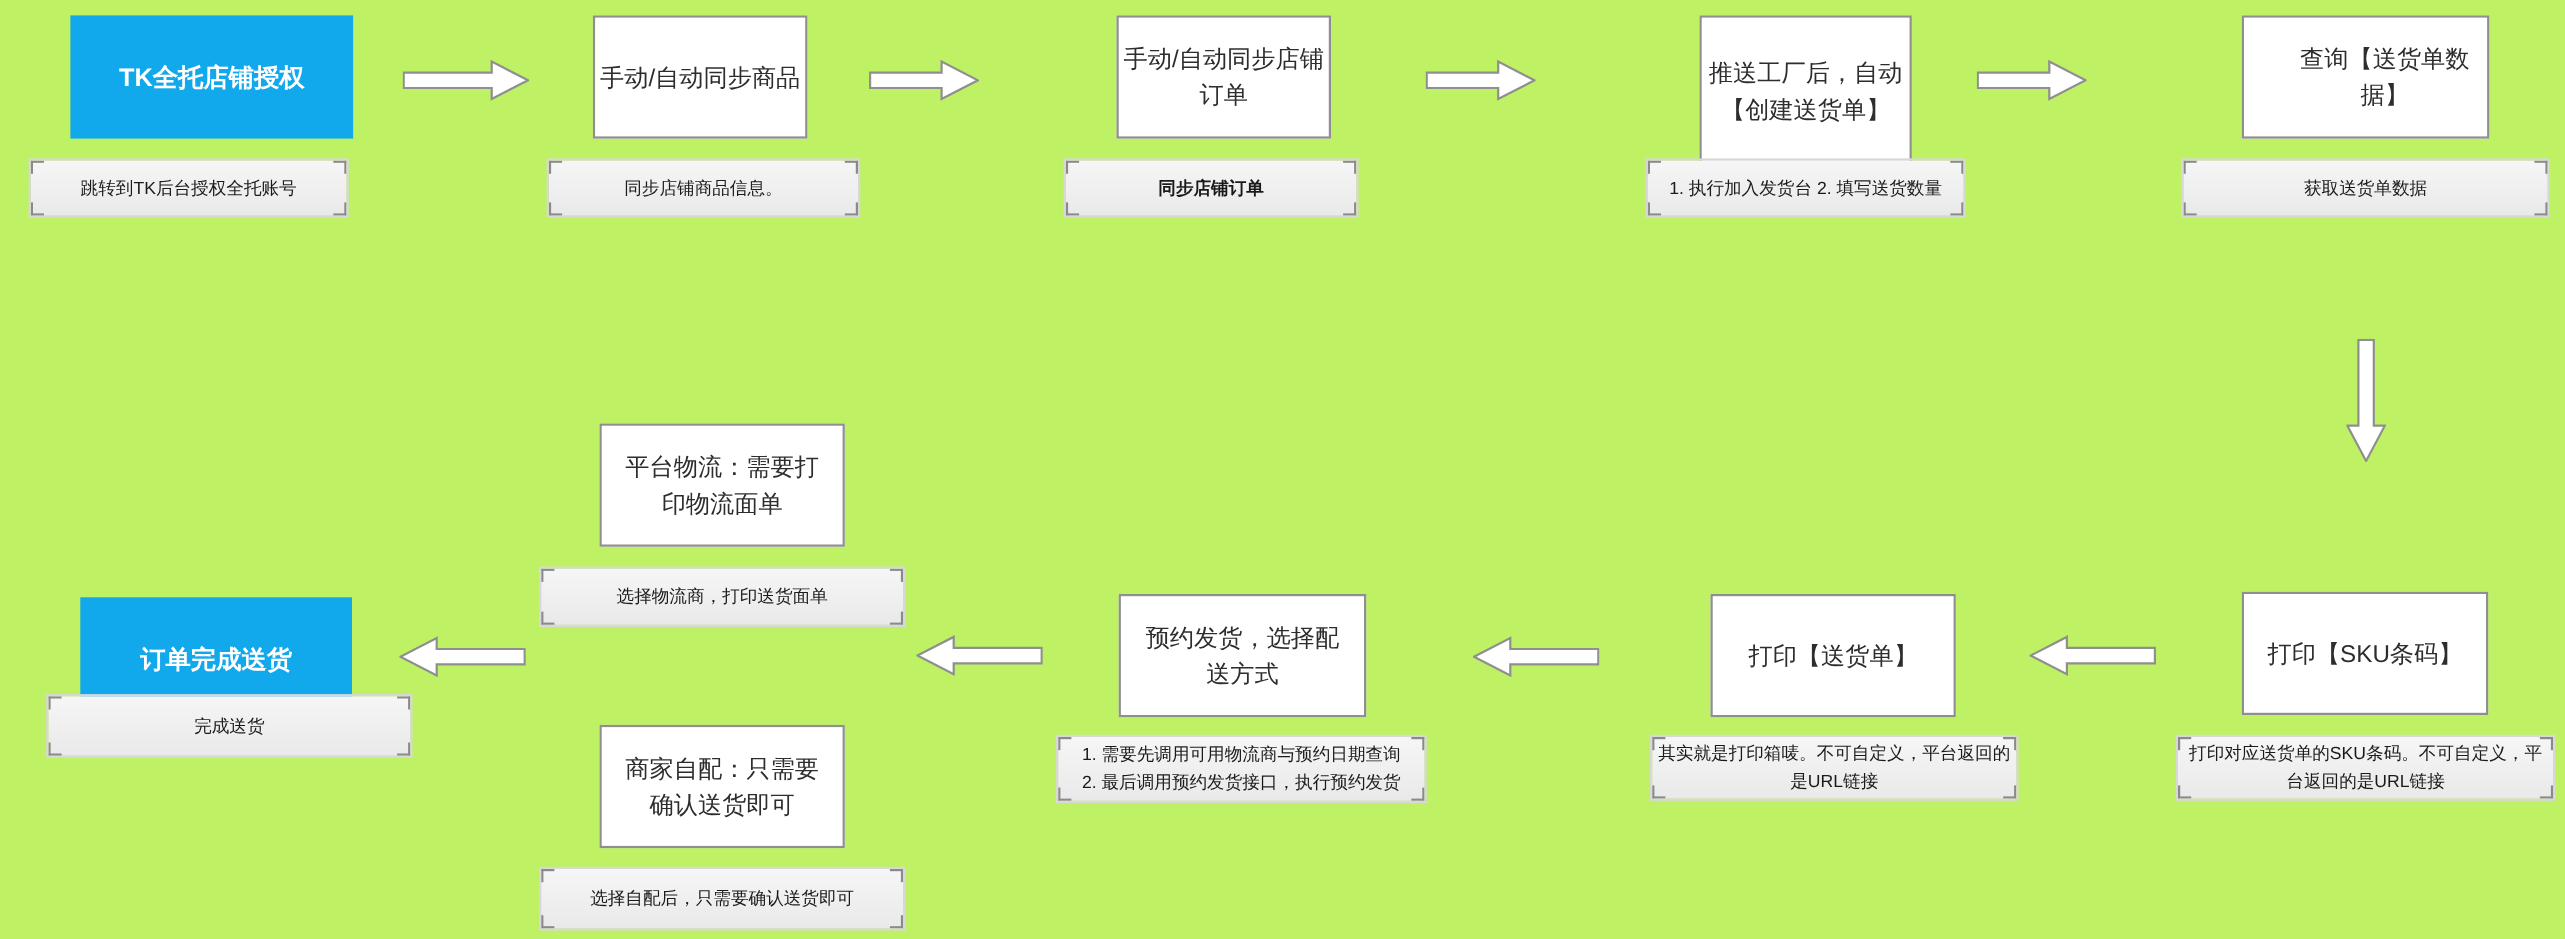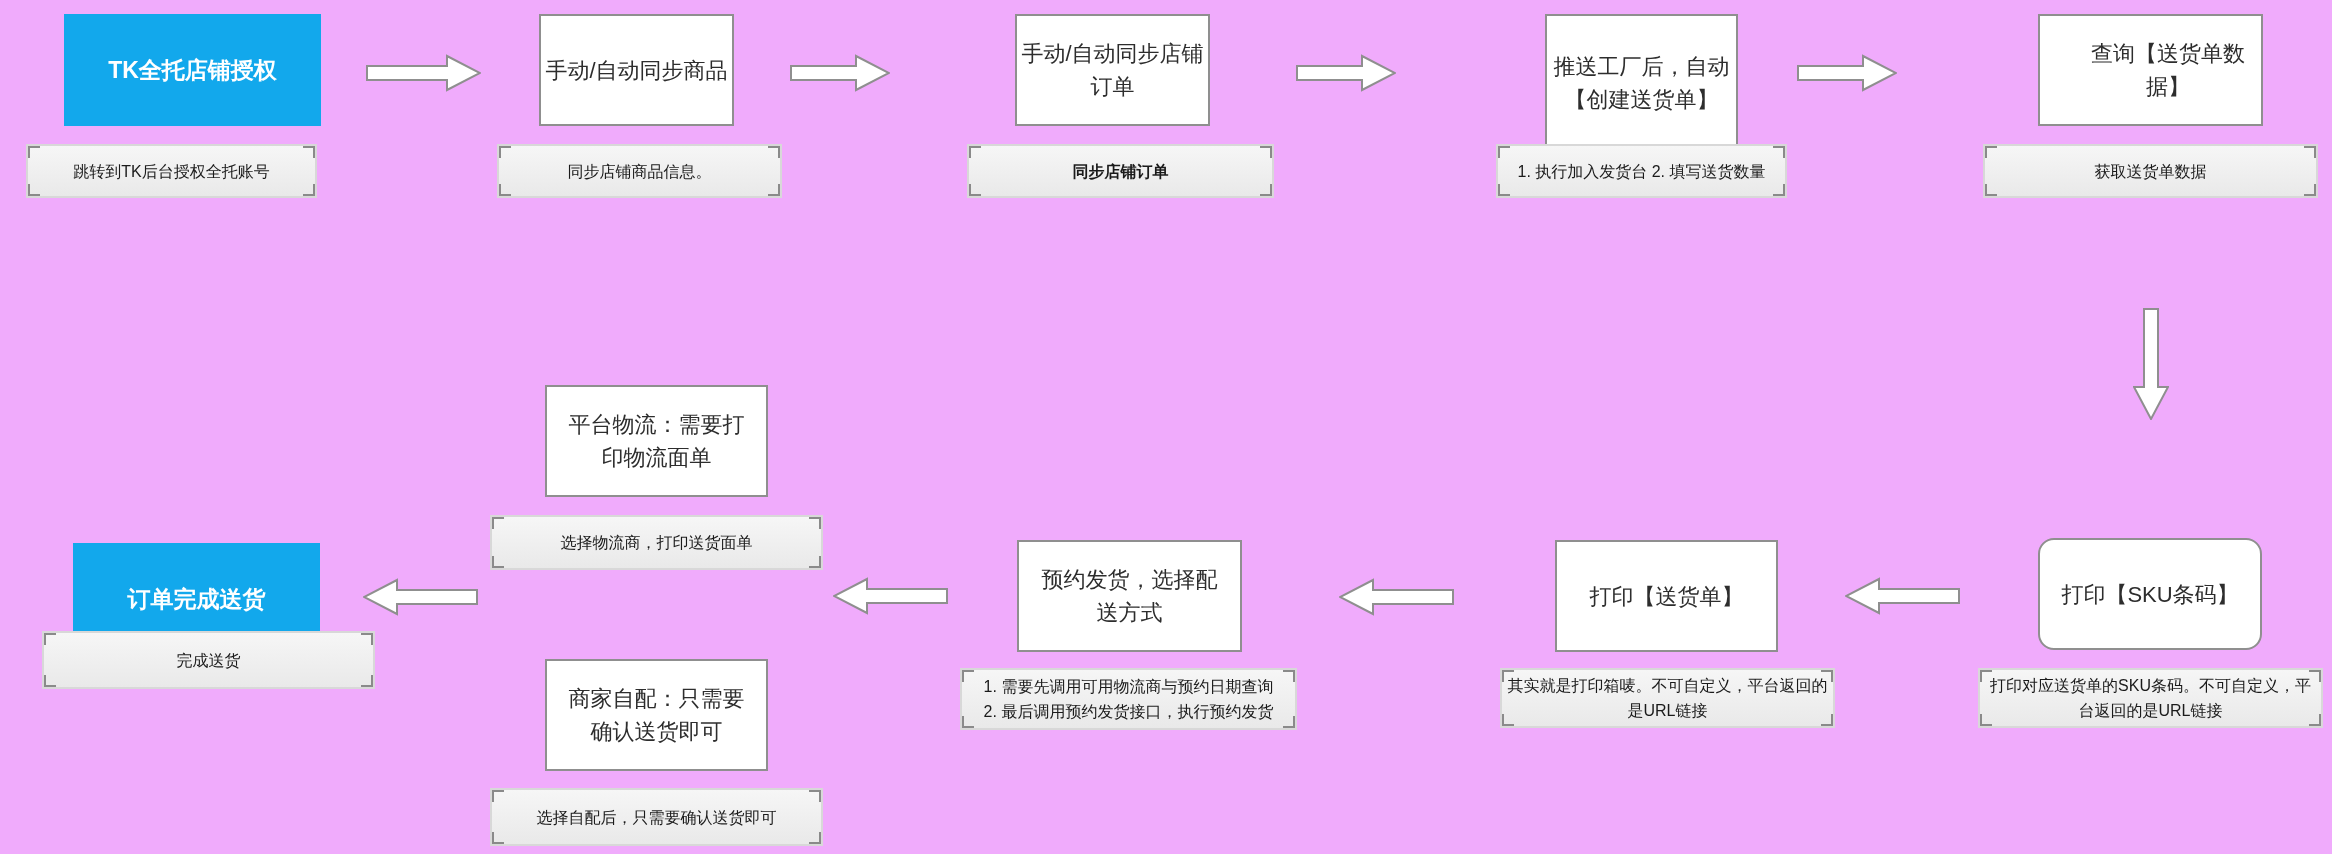--- a/index.html
+++ b/index.html
@@ -8,21 +8,21 @@
     --note-border: #d8d8d8;
     --tick: #8a8a8a;
     --ink: #2d2d2d;
   }
   * { box-sizing: border-box; }
   html, body { margin: 0; padding: 0; background: #ffffff; }
   .canvas {
     position: relative;
     width: 2332px;
     height: 854px;
-    background: #f0abfc;
+    background: #bef264;
     font-family: "Liberation Sans", "DejaVu Sans", sans-serif;
     overflow: hidden;
   }
   .node {
     position: absolute;
     background: #ffffff;
     border: 2px solid var(--box-border);
     display: flex;
     align-items: center;
     justify-content: center;
@@ -92,21 +92,21 @@
 
   <div class="node" style="left:539px; top:14px; width:195px; height:112px;">手动/自动同步商品</div>
   <div class="note" style="left:497px; top:144px; width:285px; height:54px;">同步店铺商品信息。</div>
 
   <svg class="arrow" style="left:790px; top:54px;" width="100" height="38" viewBox="0 0 100 38">
     <polygon points="1,12 66,12 66,2 99,19 66,36 66,26 1,26"></polygon>
   </svg>
 
   <div class="node" style="left:1015px; top:14px; width:195px; height:112px;">手动/自动同步店铺
 订单</div>
-  <div class="note bold" style="left:967px; top:144px; width:307px; height:54px;">同步店铺订单</div>
+  <div class="note bold" style="left:967px; top:144px; width:268px; height:54px;">同步店铺订单</div>
 
   <svg class="arrow" style="left:1296px; top:54px;" width="100" height="38" viewBox="0 0 100 38">
     <polygon points="1,12 66,12 66,2 99,19 66,36 66,26 1,26"></polygon>
   </svg>
 
   <div class="node" style="left:1545px; top:14px; width:193px; height:137px;">推送工厂后，自动
 【创建送货单】</div>
   <div class="note" style="left:1496px; top:144px; width:291px; height:54px;">1. 执行加入发货台 2. 填写送货数量</div>
 
   <svg class="arrow" style="left:1797px; top:54px;" width="100" height="38" viewBox="0 0 100 38">
@@ -114,21 +114,21 @@
   </svg>
 
   <div class="node" style="left:2038px; top:14px; width:225px; height:112px;padding-left:35px;">查询【送货单数
 据】</div>
   <div class="note" style="left:1983px; top:144px; width:335px; height:54px;">获取送货单数据</div>
 
   <svg class="arrow" style="left:2133px; top:308px;" width="36" height="112" viewBox="0 0 36 112">
     <polygon points="11,1 25,1 25,79 35,79 18,111 1,79 11,79"></polygon>
   </svg>
 
-  <div class="node" style="left:2038px; top:538px; width:224px; height:112px;border-radius:16px;">打印【SKU条码】</div>
+  <div class="node" style="left:2038px; top:538px; width:224px; height:112px;">打印【SKU条码】</div>
   <div class="note" style="left:1978px; top:668px; width:345px; height:60px;">打印对应送货单的SKU条码。不可自定义，平
 台返回的是URL链接</div>
 
   <svg class="arrow" style="left:1845px; top:577px;" width="115" height="38" viewBox="0 0 115 38">
     <polygon points="114,12 34,12 34,2 1,19 34,36 34,26 114,26"></polygon>
   </svg>
 
   <div class="node" style="left:1555px; top:540px; width:223px; height:112px;">打印【送货单】</div>
   <div class="note" style="left:1500px; top:668px; width:335px; height:60px;">其实就是打印箱唛。不可自定义，平台返回的
 是URL链接</div>

